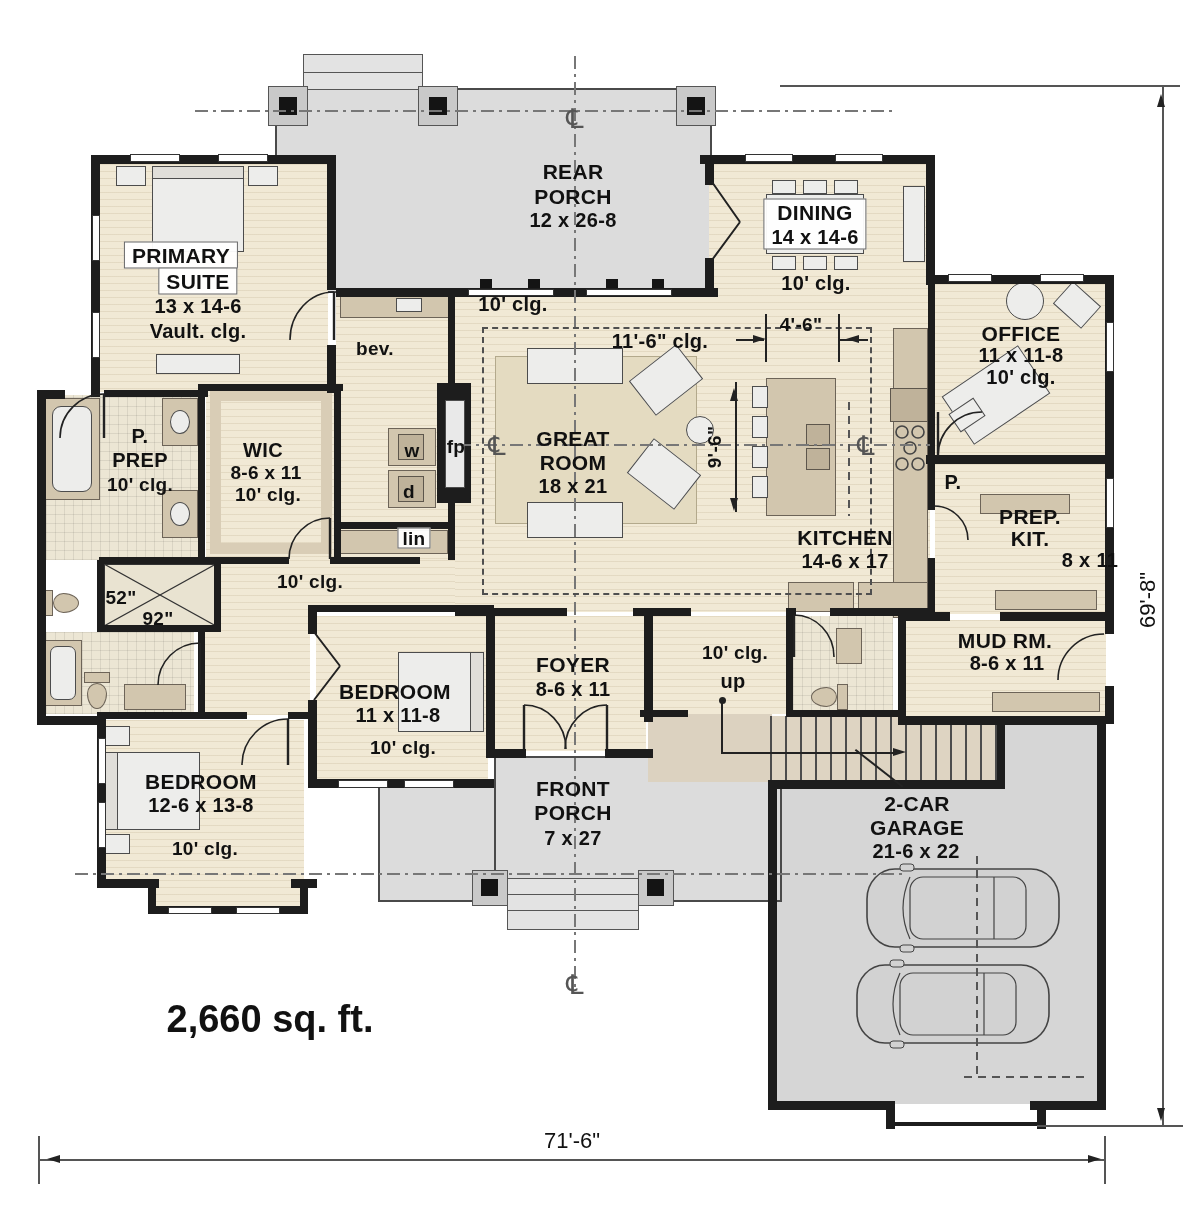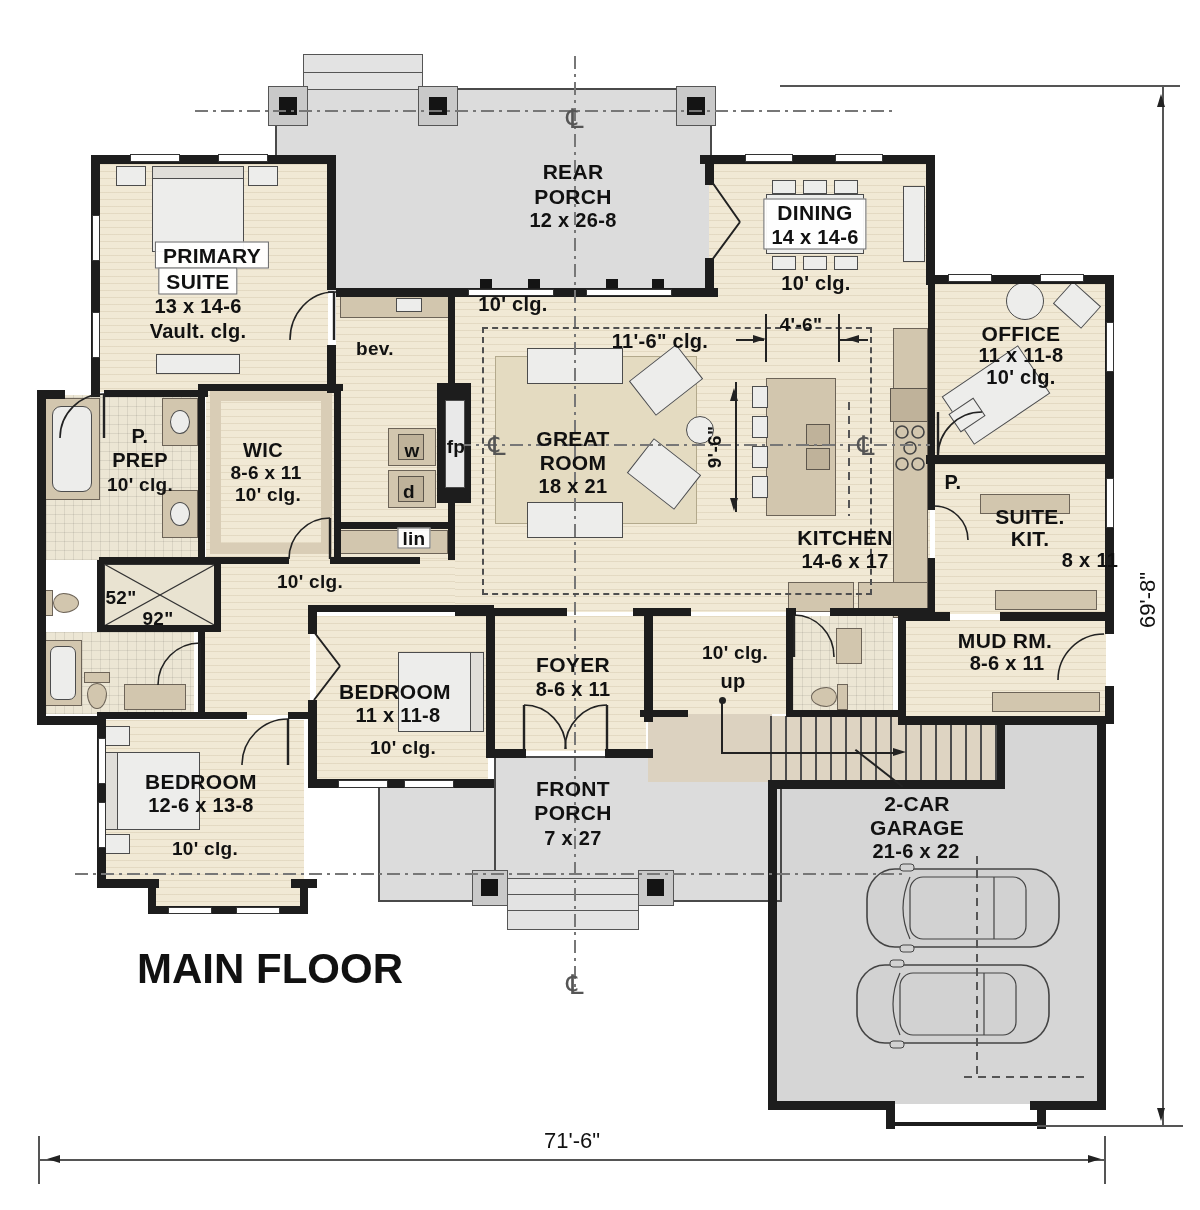--- a/index.html
+++ b/index.html
@@ -414,40 +414,40 @@
   <div class="lb s21" style="left:573px;top:171px">REAR</div>
   <div class="lb s21" style="left:573px;top:196px">PORCH</div>
   <div class="lb s20" style="left:573px;top:220px">12 x 26-8</div>
 
   <div class="lb s21 boxed" style="left:815px;top:224px">
     <div>DINING</div>
     <div style="margin-top:4px;font-size:20px">14 x 14-6</div>
   </div>
   <div class="lb s20" style="left:816px;top:283px">10' clg.</div>
 
-  <div class="lb s21 boxed" style="left:212px;top:255px">PRIMARY</div>
+  <div class="lb s21 boxed" style="left:181px;top:255px">PRIMARY</div>
   <div class="lb s21 boxed" style="left:198px;top:281px">SUITE</div>
   <div class="lb s20" style="left:198px;top:306px">13 x 14-6</div>
   <div class="lb s20" style="left:198px;top:331px">Vault. clg.</div>
 
   <div class="lb s21" style="left:1021px;top:333px">OFFICE</div>
   <div class="lb s20" style="left:1021px;top:355px">11 x 11-8</div>
   <div class="lb s20" style="left:1021px;top:377px">10' clg.</div>
 
   <div class="lb s20" style="left:513px;top:304px">10' clg.</div>
   <div class="lb s20" style="left:660px;top:341px">11'-6" clg.</div>
   <div class="lb s21" style="left:573px;top:438px">GREAT</div>
   <div class="lb s21" style="left:573px;top:462px">ROOM</div>
   <div class="lb s20" style="left:573px;top:486px">18 x 21</div>
 
   <div class="lb s21" style="left:845px;top:537px">KITCHEN</div>
   <div class="lb s20" style="left:845px;top:561px">14-6 x 17</div>
 
   <div class="lb s20" style="left:953px;top:482px">P.</div>
-  <div class="lb s21" style="left:1030px;top:516px">SUITE.</div>
+  <div class="lb s21" style="left:1030px;top:516px">PREP.</div>
   <div class="lb s21" style="left:1030px;top:538px">KIT.</div>
   <div class="lb s20" style="left:1090px;top:560px">8 x 11</div>
 
   <div class="lb s20" style="left:140px;top:436px">P.</div>
   <div class="lb s20" style="left:140px;top:460px">PREP</div>
   <div class="lb s19" style="left:140px;top:484px">10' clg.</div>
 
   <div class="lb s20" style="left:263px;top:450px">WIC</div>
   <div class="lb s19" style="left:266px;top:472px">8-6 x 11</div>
   <div class="lb s19" style="left:268px;top:494px">10' clg.</div>
@@ -481,15 +481,15 @@
   <div class="lb s20" style="left:1007px;top:663px">8-6 x 11</div>
 
   <div class="lb s21" style="left:573px;top:788px">FRONT</div>
   <div class="lb s21" style="left:573px;top:812px">PORCH</div>
   <div class="lb s20" style="left:573px;top:838px">7 x 27</div>
 
   <div class="lb s21" style="left:917px;top:803px">2-CAR</div>
   <div class="lb s21" style="left:917px;top:827px">GARAGE</div>
   <div class="lb s20" style="left:916px;top:851px">21-6 x 22</div>
 
-  <div class="title1" style="left:270px;top:969px">MAIN FLOOR</div>
+  <div class="title2" style="left:270px;top:1019px">2,660 sq. ft.</div>
 
 </div>
 
 </body></html>

